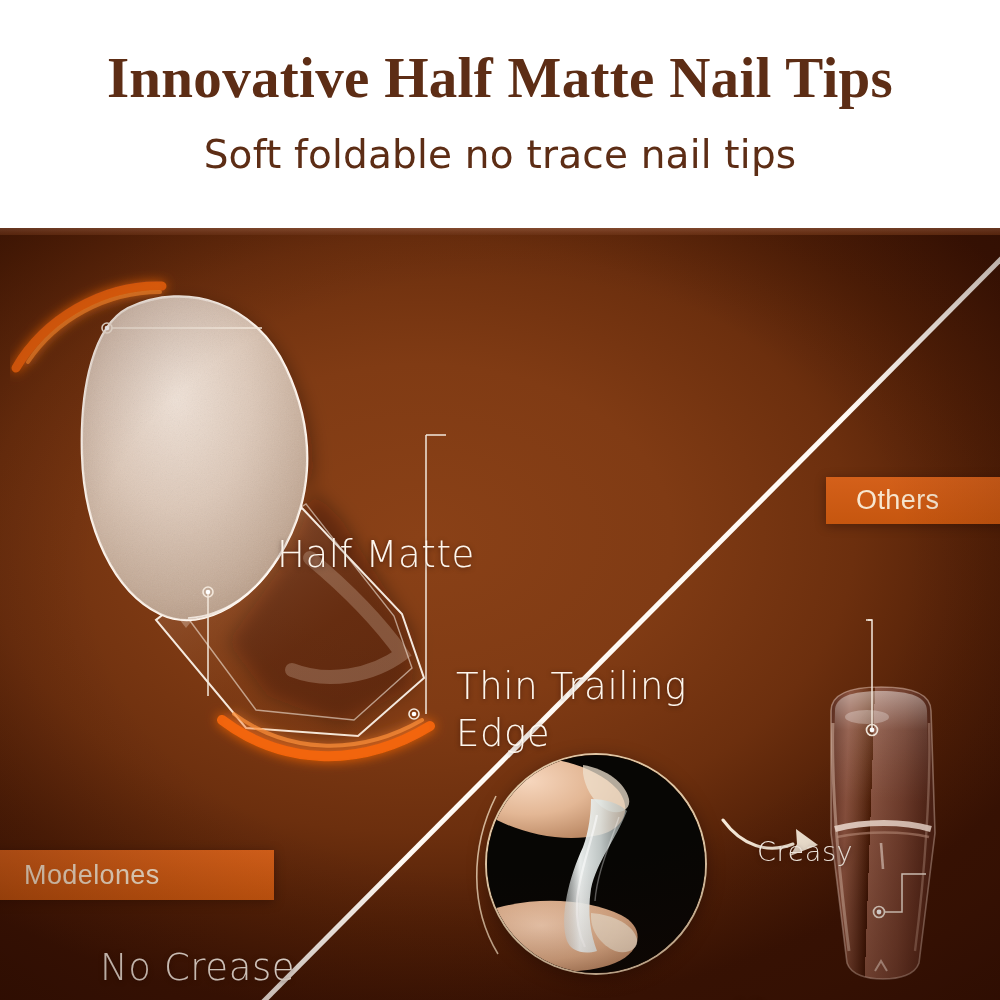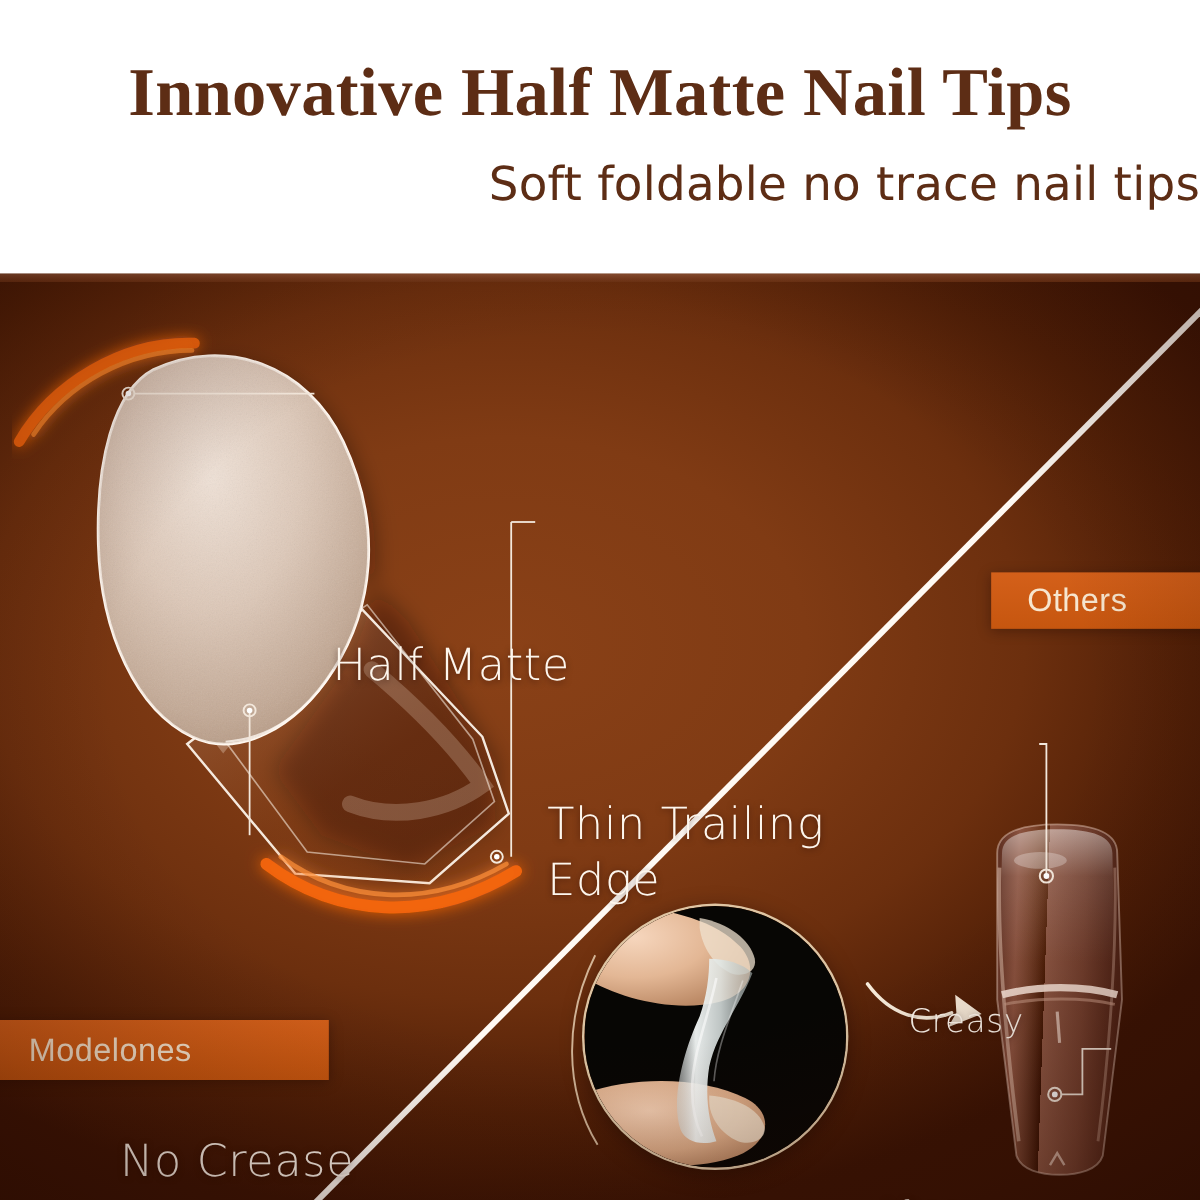--- a/index.html
+++ b/index.html
@@ -42,21 +42,20 @@
     position: absolute;
     left: 0; top: 134px;
     width: 1000px;
     font-family: "DejaVu Sans", "Liberation Sans", sans-serif;
     font-size: 39px;
     font-weight: 400;
     letter-spacing: 0.2px;
     color: #5d2d15;
     line-height: 1.1;
     white-space: nowrap;
-    text-align: right;
   }
 
   
   .stage {
     position: absolute;
     left: 0; top: 228px;
     width: 1000px;
     height: 772px;
     overflow: hidden;
     background:

